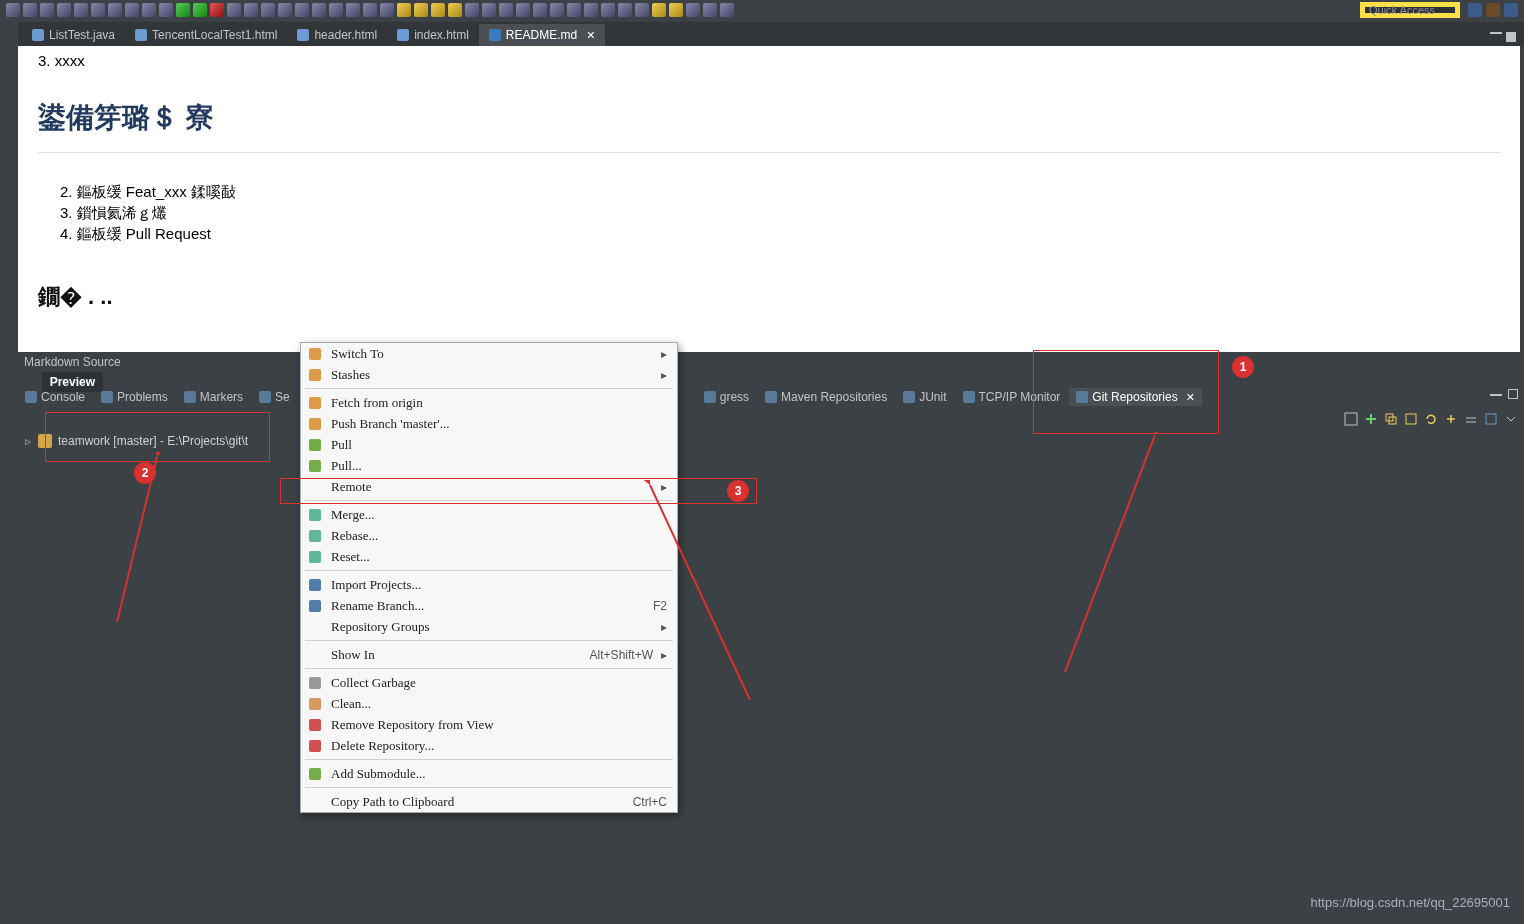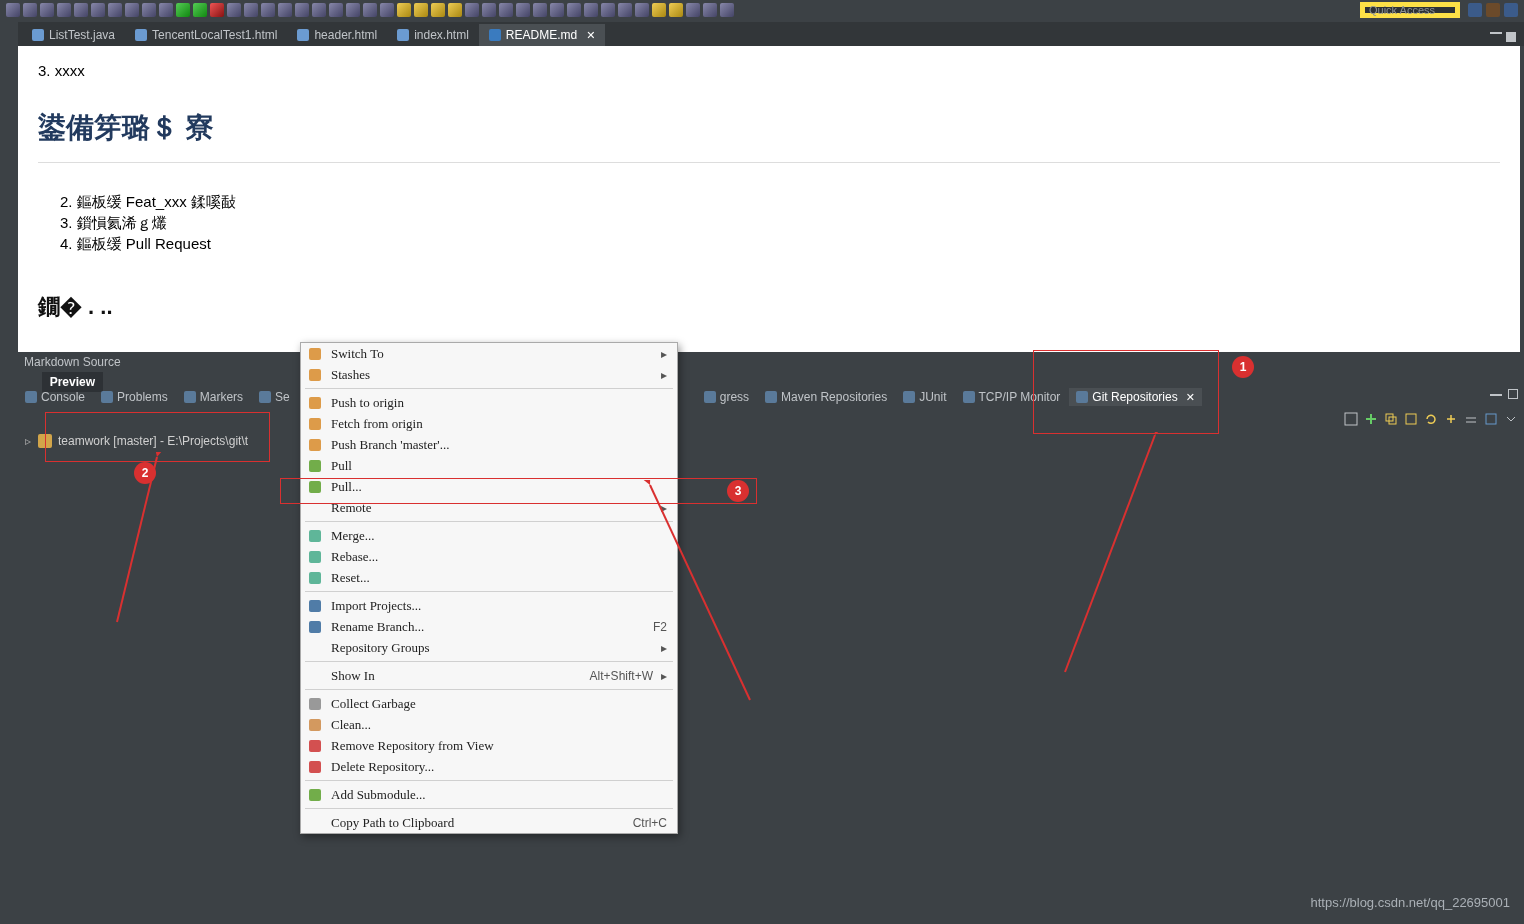--- a/index.html
+++ b/index.html
@@ -47,21 +47,21 @@
   .editor-tab.active { background:#4a4f53; color:#fff; }
   .editor-tab .fi { width:12px; height:12px; background:#6b9bd1; border-radius:2px; }
   .editor-tab .fi.md { background:#3a7bbf; }
   .editor-tab .close { margin-left:4px; color:#fff; font-size:11px;}
   .editor-right-icons { margin-left:auto; display:flex; gap:4px; padding:4px 8px; }
   .editor-right-icons span { width:12px;height:2px;background:#c0c4c8;}
   
   .editor-content {
     position:absolute; top:46px; left:18px; right:4px; height:306px;
     background:#fff; color:#000; overflow:hidden;
-    padding:14px 20px;
+    padding:4px 20px;
   }
   .editor-content .ol-item { font-size:15px; margin:2px 0; }
   .editor-content h2 {
     color:#223a5e; font-size:28px; font-weight:bold;
     margin:30px 0 15px 0;
   }
   .hr { border:none; border-bottom:1px solid #ddd; margin:5px 0 30px 0;}
   .cutoff { font-size:22px; color:#111; font-weight:bold; }
   
   .md-subtabs {
@@ -357,28 +357,20 @@
     <div class="cm-row">
       <span class="cm-ico">
         <svg width="14" height="14">
           <rect x="1" y="1" width="12" height="12" rx="2" fill="#d88b2a" opacity="0.85"></rect>
         </svg>
       </span>
       <span class="cm-label">Stashes</span>
       <span class="cm-arrow">▸</span>
     </div>
     <div class="cm-sep"></div>
-    <div class="cm-row">
-      <span class="cm-ico">
-        <svg width="14" height="14">
-          <rect x="1" y="1" width="12" height="12" rx="2" fill="#d88b2a" opacity="0.85"></rect>
-        </svg>
-      </span>
-      <span class="cm-label">Push to origin</span>
-    </div>
     <div class="cm-row">
       <span class="cm-ico">
         <svg width="14" height="14">
           <rect x="1" y="1" width="12" height="12" rx="2" fill="#d88b2a" opacity="0.85"></rect>
         </svg>
       </span>
       <span class="cm-label">Fetch from origin</span>
     </div>
     <div class="cm-row">
       <span class="cm-ico">

